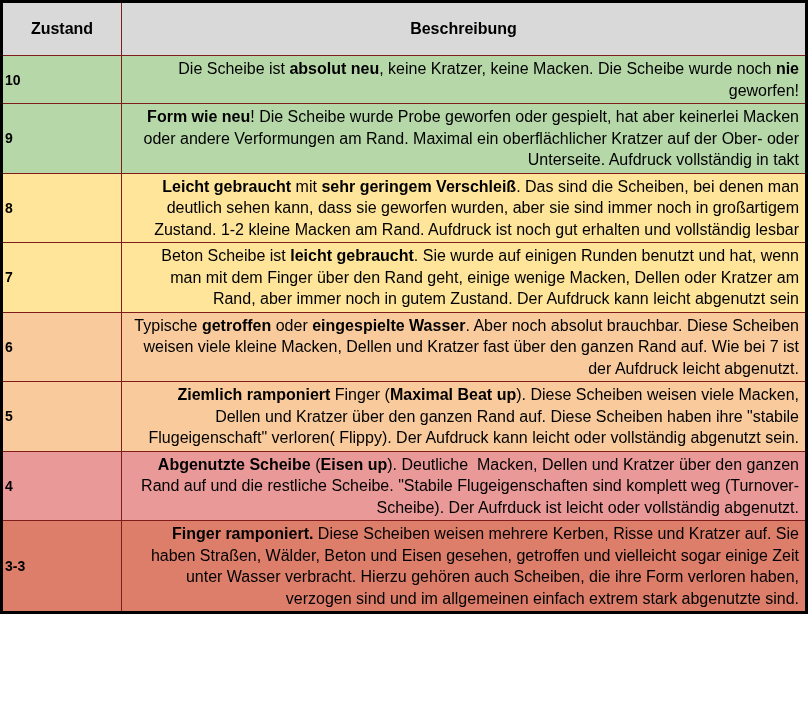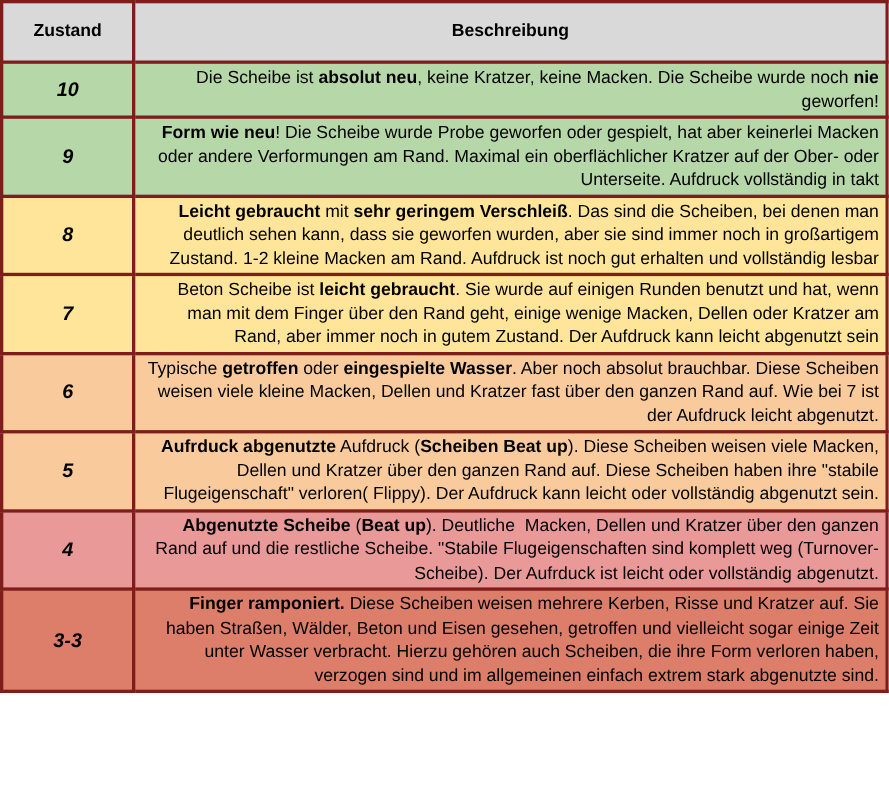--- a/index.html
+++ b/index.html
@@ -13,35 +13,34 @@
     width: 808px;
   }
   table.cond-table {
     width: 808px;
     border-collapse: collapse;
     table-layout: fixed;
     border: 3px solid #000000;
   }
   table.cond-table th,
   table.cond-table td {
-    border: 3px solid #7f1d1d;
+    border: 1px solid #7f1d1d;
     vertical-align: middle;
   }
   th.head-cell {
     height: 50px;
     font-size: 16px;
     font-weight: bold;
     text-align: center;
   }
   td.cond-cell {
-    text-align: center;
+    text-align: left;
     font-weight: bold;
-    font-size: 18px;
+    font-size: 14px;
     padding: 2px;
-    font-style: italic;
   }
   td.desc-cell {
     font-size: 16px;
     line-height: 21.5px;
     padding: 2px 6px;
     white-space: pre-wrap;
     text-align: right;
     vertical-align: middle;
   }
 </style>
@@ -76,25 +75,25 @@
         <tr style="background: rgb(255, 229, 153);">
           <td class="cond-cell">7</td>
           <td class="desc-cell"><span>Beton Scheibe ist </span><b>leicht gebraucht</b><span>. Sie wurde auf einigen Runden benutzt und hat, wenn man mit dem Finger über den Rand geht, einige wenige Macken, Dellen oder Kratzer am Rand, aber immer noch in gutem Zustand. Der Aufdruck kann leicht abgenutzt sein</span></td>
         </tr>
         <tr style="background: rgb(249, 203, 156);">
           <td class="cond-cell">6</td>
           <td class="desc-cell"><span>Typische </span><b>getroffen</b><span> oder </span><b>eingespielte Wasser</b><span>. Aber noch absolut brauchbar. Diese Scheiben weisen viele kleine Macken, Dellen und Kratzer fast über den ganzen Rand auf. Wie bei 7 ist der Aufdruck leicht abgenutzt.</span></td>
         </tr>
         <tr style="background: rgb(249, 203, 156);">
           <td class="cond-cell">5</td>
-          <td class="desc-cell"><b>Aufrduck abgenutzte</b><span> Aufdruck (</span><b>Scheiben Beat up</b><span>). Diese Scheiben weisen viele Macken, Dellen und Kratzer über den ganzen Rand auf. Diese Scheiben haben ihre "stabile Flugeigenschaft" verloren( Flippy). Der Aufdruck kann leicht oder vollständig abgenutzt sein.</span></td>
+          <td class="desc-cell"><b>Ziemlich ramponiert</b><span> Finger (</span><b>Maximal Beat up</b><span>). Diese Scheiben weisen viele Macken, Dellen und Kratzer über den ganzen Rand auf. Diese Scheiben haben ihre "stabile Flugeigenschaft" verloren( Flippy). Der Aufdruck kann leicht oder vollständig abgenutzt sein.</span></td>
         </tr>
         <tr style="background: rgb(234, 153, 153);">
           <td class="cond-cell">4</td>
-          <td class="desc-cell"><b>Abgenutzte Scheibe</b><span> (</span><b>Beat up</b><span>). Deutliche  Macken, Dellen und Kratzer über den ganzen Rand auf und die restliche Scheibe. "Stabile Flugeigenschaften sind komplett weg (Turnover-Scheibe). Der Aufrduck ist leicht oder vollständig abgenutzt.</span></td>
+          <td class="desc-cell"><b>Abgenutzte Scheibe</b><span> (</span><b>Eisen up</b><span>). Deutliche  Macken, Dellen und Kratzer über den ganzen Rand auf und die restliche Scheibe. "Stabile Flugeigenschaften sind komplett weg (Turnover-Scheibe). Der Aufrduck ist leicht oder vollständig abgenutzt.</span></td>
         </tr>
         <tr style="background: rgb(221, 126, 107);">
           <td class="cond-cell">3-3</td>
           <td class="desc-cell"><b>Finger ramponiert.</b><span> Diese Scheiben weisen mehrere Kerben, Risse und Kratzer auf. Sie haben Straßen, Wälder, Beton und Eisen gesehen, getroffen und vielleicht sogar einige Zeit unter Wasser verbracht. Hierzu gehören auch Scheiben, die ihre Form verloren haben, verzogen sind und im allgemeinen einfach extrem stark abgenutzte sind.</span></td>
         </tr>
       </tbody>
   </table>
 </div>
 
 </body></html>

